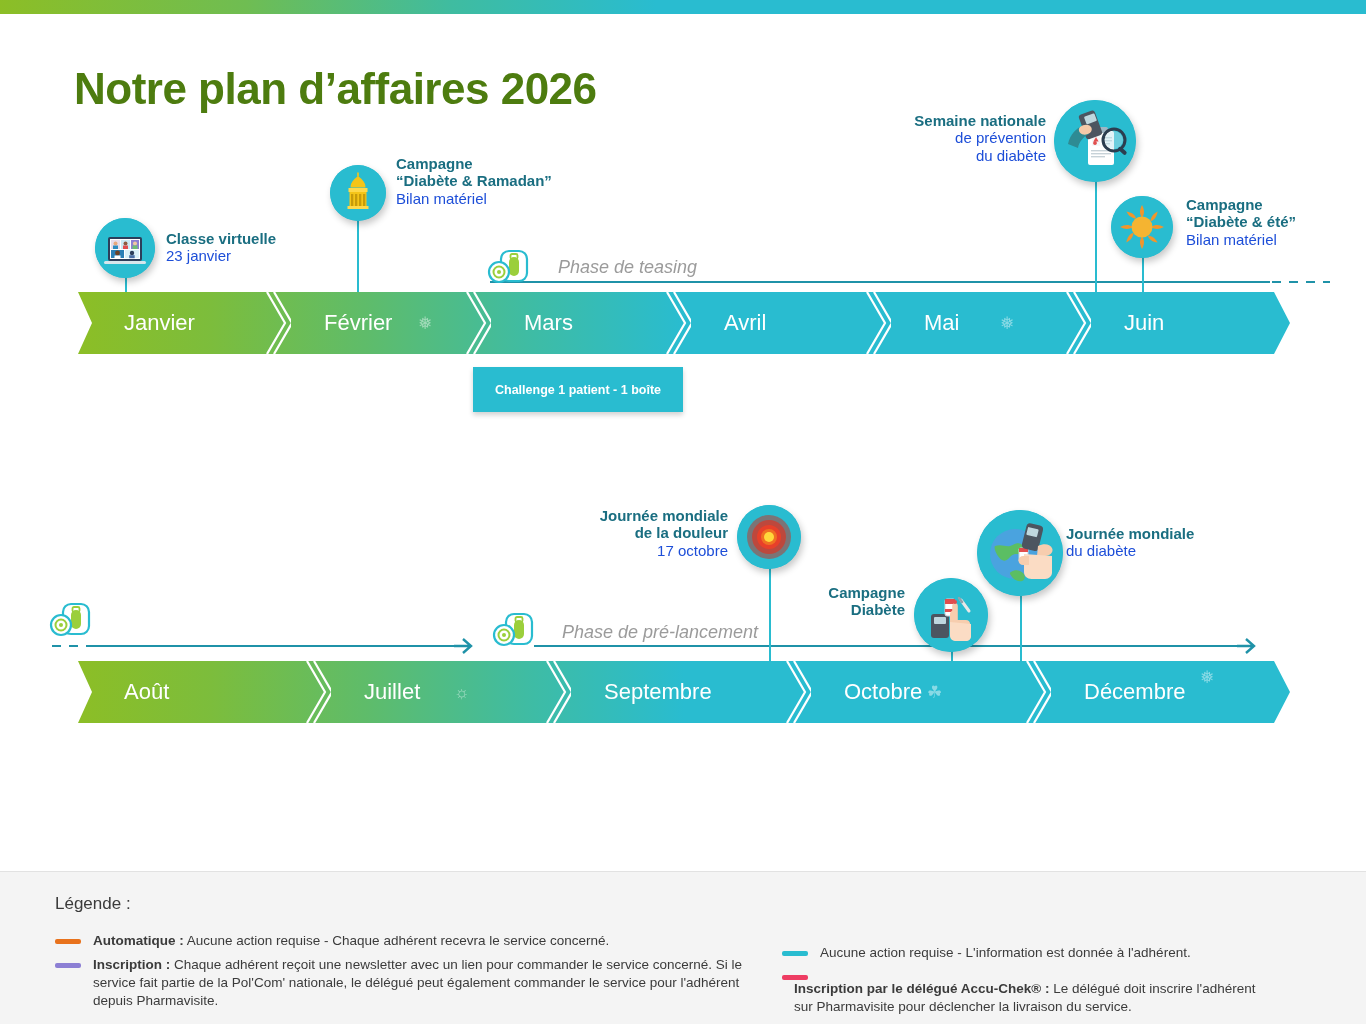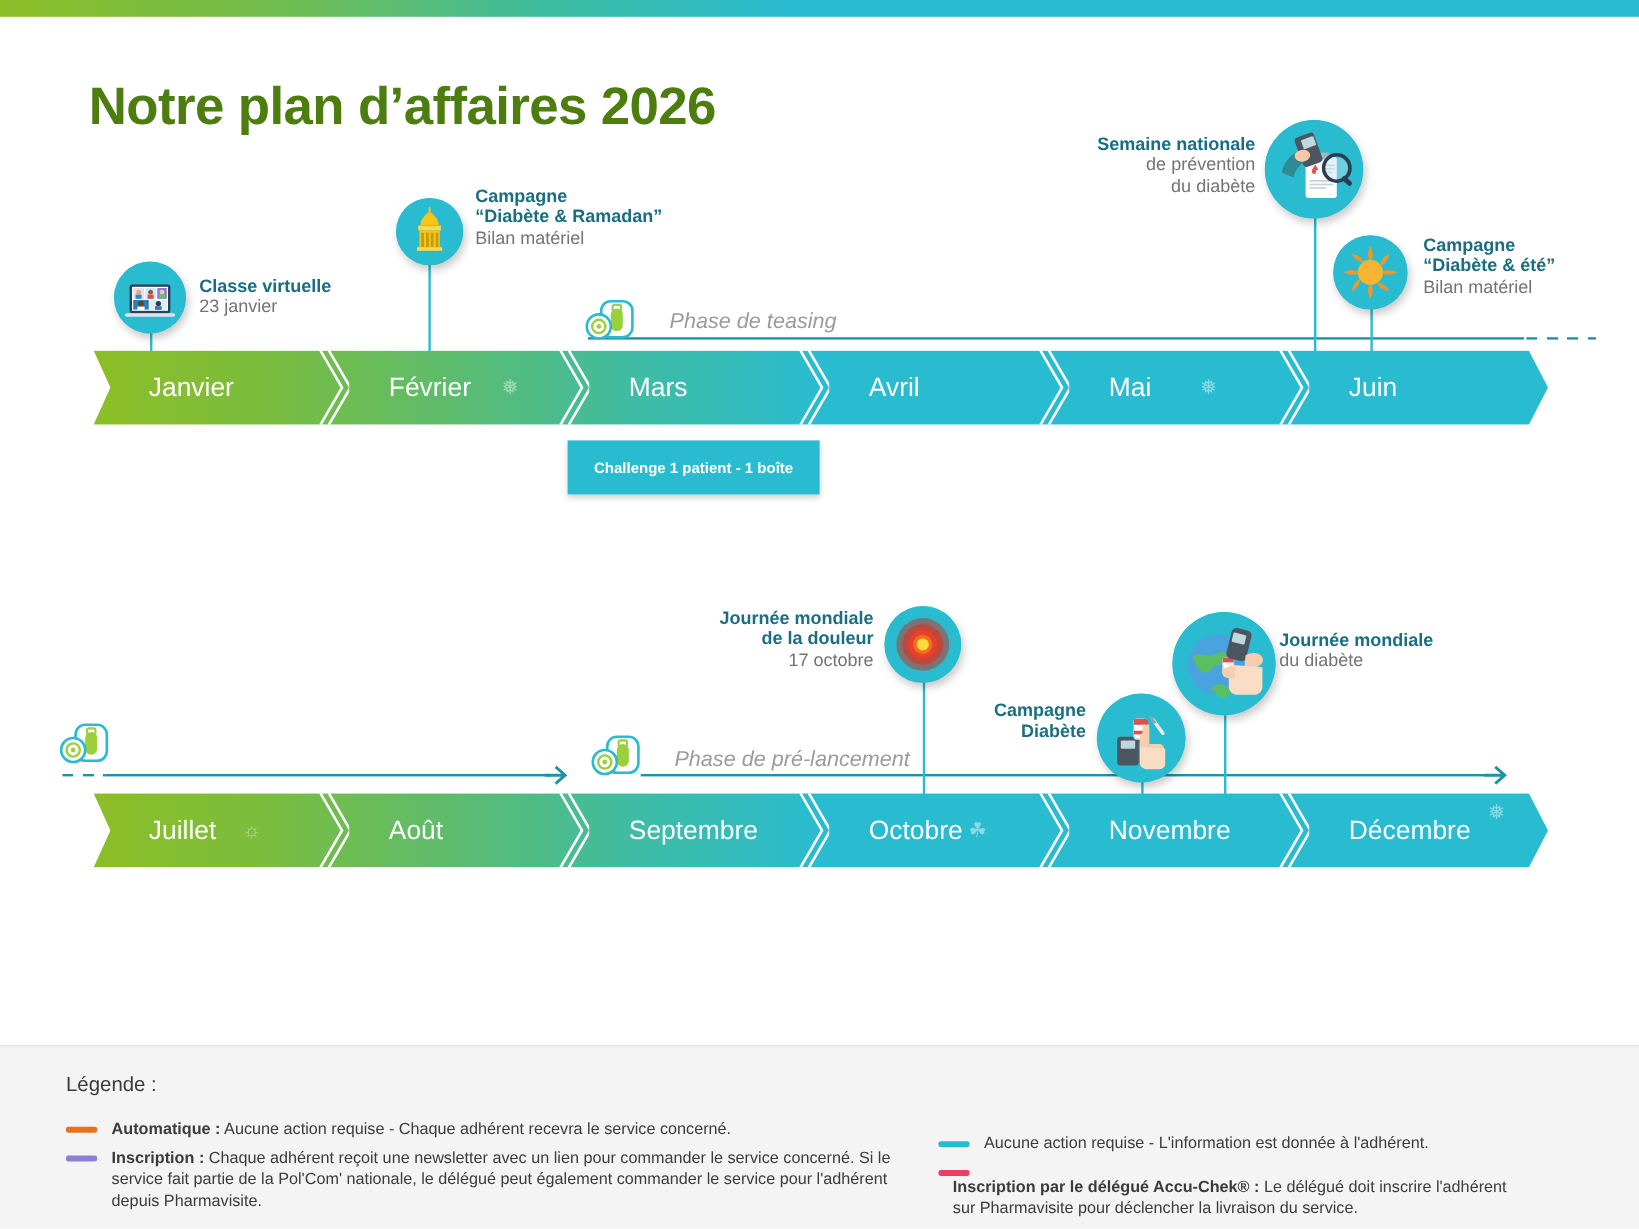--- a/index.html
+++ b/index.html
@@ -51,21 +51,21 @@
 
   
   .stem { position:absolute; width:2px; background:#29BCD0; }
   .bubble {
     position:absolute; border-radius:50%;
     background:#29BCD0; box-shadow: 2px 4px 7px rgba(0,0,0,.22);
     display:flex; align-items:center; justify-content:center; overflow:hidden;
   }
   .mlabel { position:absolute; line-height:1.15; white-space:nowrap; }
   .mlabel .b { font-weight:bold; color:#1A6E81; font-size:15px; display:block; }
-  .mlabel .n { font-weight:normal; color:#737373; font-size:15px; display:block; }
+  .mlabel .n { font-weight:normal; color:#1d4ed8; font-size:15px; display:block; }
   .mlabel.r { text-align:right; }
   .mlabel.l { text-align:left; }
 
   
   .phase-line { position:absolute; height:2px; background:#1F92A8; }
   .phase-dash {
     position:absolute; height:2px;
     background: repeating-linear-gradient(90deg,#1F92A8 0 9px, rgba(0,0,0,0) 9px 17px);
   }
   .phase-text {
@@ -378,59 +378,50 @@
   <div class="mlabel l" style="left:1066px; top:525px;">
     <span class="b">Journée mondiale</span>
     <span class="n">du diabète</span>
   </div>
 
   <div class="band" style="left:78px; top:661px; width:1212px;">
     <div class="strip" style="background: linear-gradient(90deg,#8CBE26 0%, #7CBD3C 11%, #5EBC6B 24%, #3FBCA3 37%, #29BCD0 50%, #29BCD0 100%);
              clip-path: polygon(0 0, 1196px 0, 1212px 31px, 1196px 62px, 0 62px, 14px 31px);"></div>
     <div class="months">
       <div class="month">
+        <span>Août</span>
+        <span class="chev">
+          <svg width="26" height="62" viewBox="0 0 26 62">
+              <path d="M2 0 L20 31 L2 62" fill="none" stroke="#fff" stroke-width="2.2"></path>
+              <path d="M9 0 L27 31 L9 62" fill="none" stroke="#fff" stroke-width="2.2"></path>
+            </svg>
+        </span>
+      </div>
+      <div class="month">
         <span>Juillet</span>
         <span class="season" style="left:124px;">☼</span>
         <span class="chev">
           <svg width="26" height="62" viewBox="0 0 26 62">
               <path d="M2 0 L20 31 L2 62" fill="none" stroke="#fff" stroke-width="2.2"></path>
               <path d="M9 0 L27 31 L9 62" fill="none" stroke="#fff" stroke-width="2.2"></path>
             </svg>
         </span>
       </div>
       <div class="month">
-        <span>Août</span>
-        <span class="chev">
-          <svg width="26" height="62" viewBox="0 0 26 62">
-              <path d="M2 0 L20 31 L2 62" fill="none" stroke="#fff" stroke-width="2.2"></path>
-              <path d="M9 0 L27 31 L9 62" fill="none" stroke="#fff" stroke-width="2.2"></path>
-            </svg>
-        </span>
-      </div>
-      <div class="month">
         <span>Septembre</span>
         <span class="chev">
           <svg width="26" height="62" viewBox="0 0 26 62">
               <path d="M2 0 L20 31 L2 62" fill="none" stroke="#fff" stroke-width="2.2"></path>
               <path d="M9 0 L27 31 L9 62" fill="none" stroke="#fff" stroke-width="2.2"></path>
             </svg>
         </span>
       </div>
       <div class="month">
         <span>Octobre</span>
         <span class="season" style="left:117px;">☘</span>
-        <span class="chev">
-          <svg width="26" height="62" viewBox="0 0 26 62">
-              <path d="M2 0 L20 31 L2 62" fill="none" stroke="#fff" stroke-width="2.2"></path>
-              <path d="M9 0 L27 31 L9 62" fill="none" stroke="#fff" stroke-width="2.2"></path>
-            </svg>
-        </span>
-      </div>
-      <div class="month">
-        <span>Novembre</span>
         <span class="chev">
           <svg width="26" height="62" viewBox="0 0 26 62">
               <path d="M2 0 L20 31 L2 62" fill="none" stroke="#fff" stroke-width="2.2"></path>
               <path d="M9 0 L27 31 L9 62" fill="none" stroke="#fff" stroke-width="2.2"></path>
             </svg>
         </span>
       </div>
       <div class="month">
         <span>Décembre</span>
         <span class="season" style="left:150px; top:16px;">❅</span>

